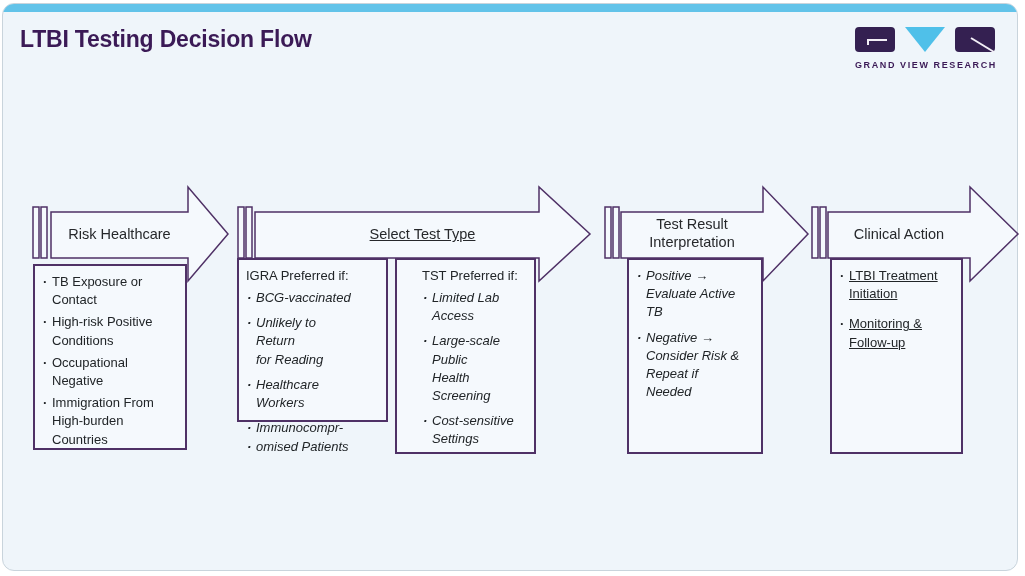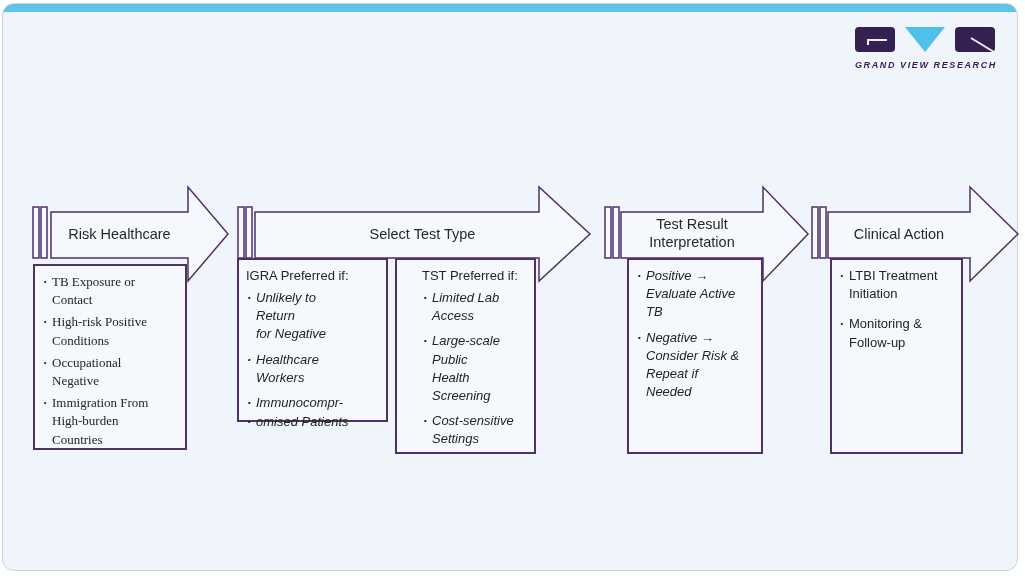--- a/index.html
+++ b/index.html
@@ -11,21 +11,21 @@
     position:absolute;left:2px;top:3px;width:1016px;height:568px;
     background:#eff5fa;border:1px solid #c9d4dc;border-radius:12px;
     overflow:hidden;box-sizing:border-box;
   }
   .topbar{height:8px;background:#62c3e9;}
   .page-title{
     position:absolute;left:20px;top:26px;
     font-size:23px;font-weight:800;letter-spacing:-0.2px;
     color:#3b1a56;
   }
-  .logo{position:absolute;right:30px;top:27px;width:140px;text-align:left;font-style:italic;}
+  .logo{position:absolute;right:30px;top:27px;width:140px;text-align:left;}
   .logo-word{
     margin-top:3px;font-size:9px;font-weight:700;letter-spacing:1.6px;
     color:#3b1a56;white-space:nowrap;
   }
   .flow-svg{position:absolute;left:0;top:0;z-index:1;}
   .stage-label{
     position:absolute;z-index:3;display:flex;align-items:center;justify-content:center;
     text-align:center;font-size:14.5px;color:#26282b;line-height:1.22;
   }
   .box{
@@ -35,31 +35,32 @@
   }
   .box-header{font-size:13px;margin:1px 0 6px 1px;white-space:pre-line;}
   .box ul{list-style:none;margin:0;padding:0;}
   .box li{
     position:relative;padding-left:11px;font-size:13px;line-height:1.4;
     white-space:pre-line;
   }
   .box li::before{content:"·";position:absolute;left:2px;top:0;font-weight:700;}
   .gap-s li{margin-bottom:4px;}
   .gap-m li{margin-bottom:7px;font-style:italic;}
-  .gap-l li{margin-bottom:12px;}
+  .gap-l li{margin-bottom:12px;text-decoration:underline;}
   .gap-m li.tight{margin-top:-6px;}
 </style>
 </head>
 <body>
 
 <div class="page">
   <div class="card">
     <div class="topbar"></div>
   </div>
 
+  <div class="page-title">LTBI Testing Decision Flow</div>
 
   <div class="logo">
     <svg width="140" height="26" viewBox="0 0 140 26">
       <rect x="0" y="0" width="40" height="25" rx="4" fill="#342051"></rect>
       <polyline points="13,18 13,13 32,13" fill="none" stroke="#f2eef6" stroke-width="2"></polyline>
       <polygon points="50,0 90,0 70,25" fill="#4fc0e9"></polygon>
       <rect x="100" y="0" width="40" height="25" rx="4" fill="#342051"></rect>
       <line x1="116" y1="11" x2="139" y2="25" stroke="#f2eef6" stroke-width="2"></line>
     </svg>
     <div class="logo-word">GRAND VIEW RESEARCH</div>
@@ -80,44 +81,45 @@
       <rect x="613" y="207" width="6" height="51"></rect>
       <polygon points="621,212 763,212 763,187 808,234 763,281 763,258 621,258"></polygon>
 
       <rect x="812" y="207" width="6" height="51"></rect>
       <rect x="820" y="207" width="6" height="51"></rect>
       <polygon points="828,212 970,212 970,187 1018,234 970,281 970,258 828,258"></polygon>
     </g>
   </svg>
 
   <div class="stage-label" style="left:51px;top:212px;width:137px;height:46px;">Risk Healthcare</div>
-  <div class="stage-label" style="left:255px;top:212px;width:335px;height:46px;">Select Test Type</div>
+  <div class="stage-label" style="left:255px;top:212px;width:335px;height:46px;text-decoration:underline;">Select Test Type</div>
   <div class="stage-label" style="left:621px;top:208px;width:142px;height:52px;">Test Result Interpretation</div>
   <div class="stage-label" style="left:828px;top:212px;width:142px;height:46px;">Clinical Action</div>
 
-  <div class="box gap-s" style="left:33px;top:264px;width:154px;height:186px;font-family:Liberation Serif, serif;">
+  <div class="box gap-s" style="left:33px;top:264px;width:154px;height:186px;">
     <ul>
       <li>TB Exposure or
 Contact</li>
       <li>High-risk Positive
 Conditions</li>
       <li>Occupational
 Negative</li>
       <li>Immigration From
 High-burden
 Countries</li>
     </ul>
   </div>
 
   <div class="box gap-m" style="left:237px;top:258px;width:151px;height:164px;">
     <div class="box-header">IGRA Preferred if:</div>
     <ul>
+      <li>BCG-vaccinated</li>
       <li>Unlikely to
 Return
-for Negative</li>
+for Reading</li>
       <li>Healthcare
 Workers</li>
       <li>Immunocompr-</li>
       <li class="tight">omised Patients</li>
     </ul>
   </div>
   <div class="box gap-m" style="left:395px;top:258px;width:141px;height:196px;padding-left:24px;">
     <div class="box-header">TST Preferred if:</div>
     <ul>
       <li>Limited Lab

